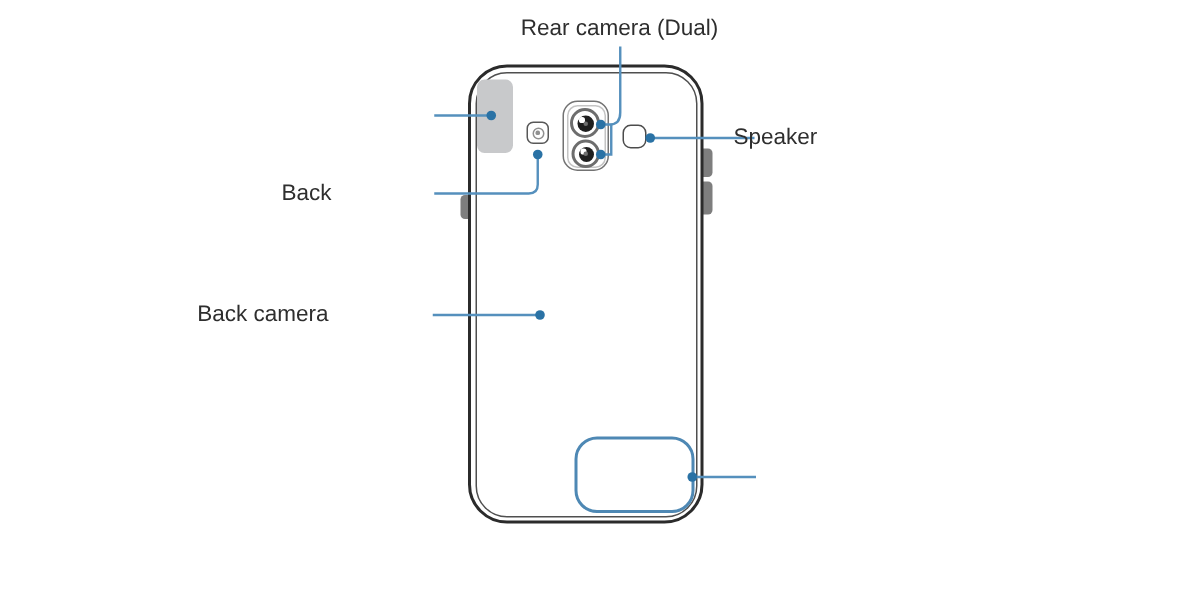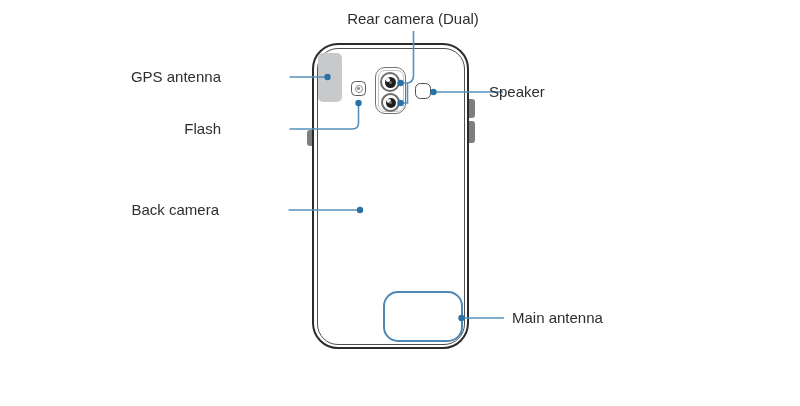--- a/index.html
+++ b/index.html
@@ -129,19 +129,17 @@
     <circle class="dot" cx="433.5" cy="92" r="3.2"></circle>
 
     <path class="leader" d="M288.5 210 H360"></path>
     <circle class="dot" cx="360" cy="210" r="3.2"></circle>
 
     <path class="leader" d="M461.5 318 H504"></path>
     <circle class="dot" cx="461.5" cy="318" r="3.2"></circle>
   </svg>
 
   <span class="lbl" id="lbl-rear">Rear camera (Dual)</span>
-  <span class="lbl" id="lbl-gps">GPS antenna</span>
-  <span class="lbl" id="lbl-flash">Flash</span>
+  <span class="lbl" id="lbl-flash">Back</span>
   <span class="lbl" id="lbl-speaker">Speaker</span>
   <span class="lbl" id="lbl-back">Back camera</span>
-  <span class="lbl" id="lbl-main">Main antenna</span>
 
 </div>
 
 </body></html>

